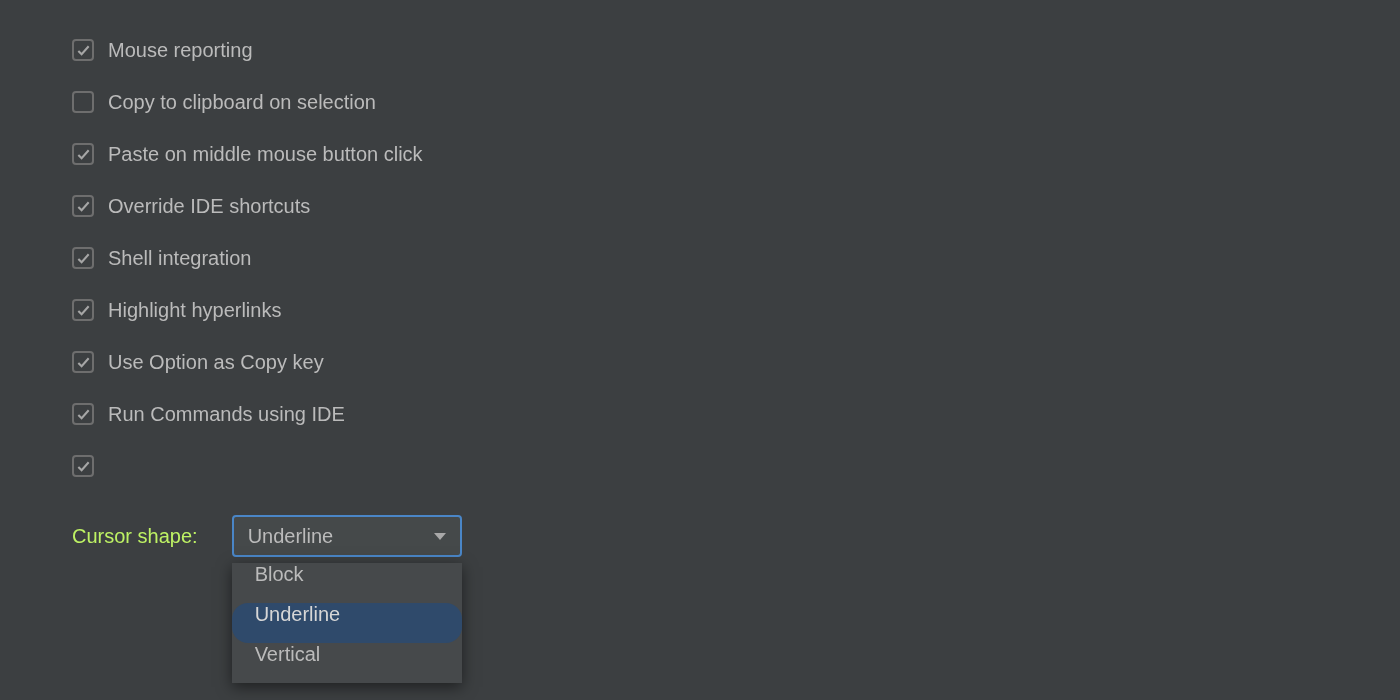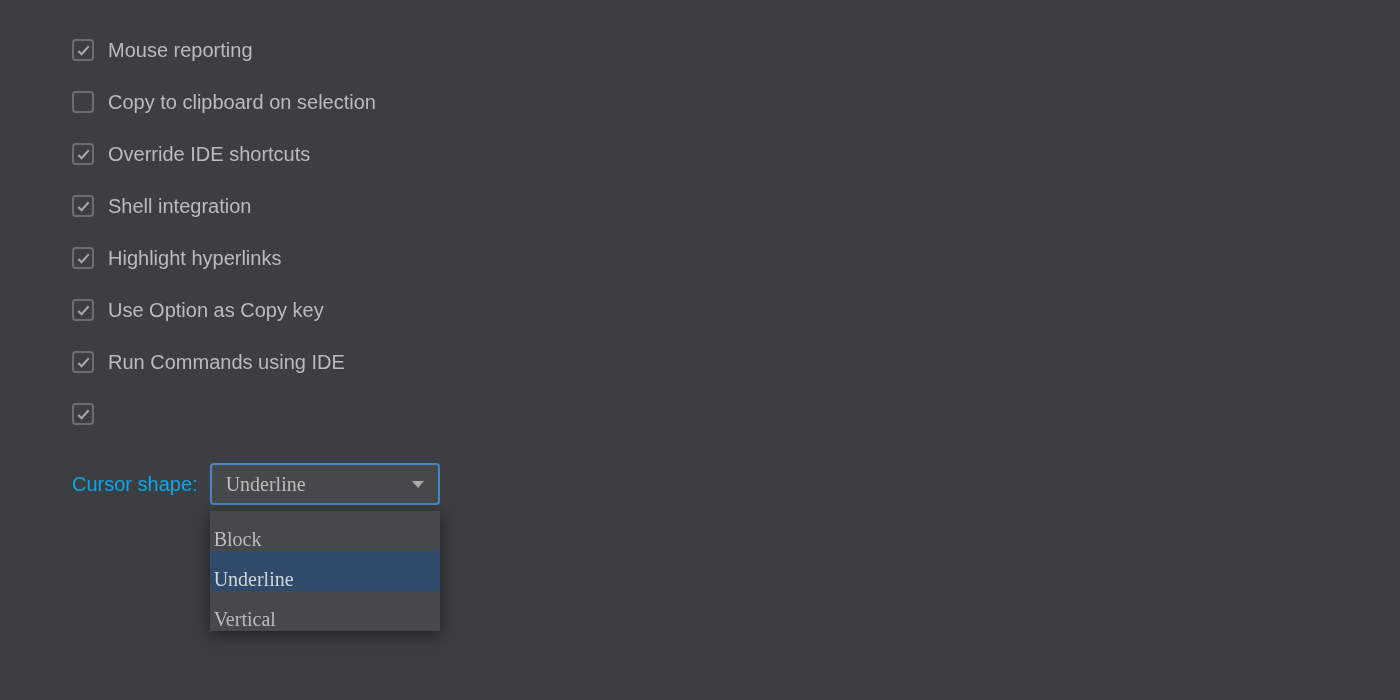--- a/index.html
+++ b/index.html
@@ -57,28 +57,27 @@
     white-space: nowrap;
   }
 
   .cursor-row {
     display: flex;
     align-items: center;
     margin-top: 20px;
     height: 48px;
   }
   .cursor-label {
-    color: #0ea5e9;
-    margin-right: 12px;
+    color: #bef264;
+    margin-right: 34px;
     white-space: nowrap;
     text-align: center;
   }
   .combo-wrap {
     position: relative;
-    font-family: Liberation Serif, serif;
   }
   .combo {
     width: 230px;
     height: 42px;
     box-sizing: border-box;
     border: 2px solid #4a86c7;
     border-radius: 4px;
     background: #45494a;
     color: #bbbbbb;
     display: flex;
@@ -99,24 +98,25 @@
     top: 48px;
     left: 0;
     width: 230px;
     background: #46494b;
     box-shadow: 0 4px 14px rgba(0,0,0,0.5);
     box-sizing: border-box;
   }
   .dropdown-item {
     height: 40px;
     display: flex;
-    align-items: flex-end;
-    padding: 0 4px;
+    align-items: flex-start;
+    padding: 0 23px;
     color: #bbbbbb;
     cursor: pointer;
+    border-radius: 16px;
   }
   .dropdown-item.selected {
     background: #2f4a6b;
     color: #d6d6d6;
   }
 </style>
 </head>
 <body>
 
 <div class="panel">
@@ -128,20 +128,28 @@
         </svg>
       </span>
     <span class="cb-label">Mouse reporting</span>
   </div>
 
   <div class="row">
     <span class="checkbox"></span>
     <span class="cb-label">Copy to clipboard on selection</span>
   </div>
 
+  <div class="row">
+    <span class="checkbox checked">
+        <svg viewBox="0 0 16 16">
+          <polyline points="2.5,8.5 6,12 13.5,3.5"></polyline>
+        </svg>
+      </span>
+    <span class="cb-label">Paste on middle mouse button click</span>
+  </div>
 
   <div class="row">
     <span class="checkbox checked">
         <svg viewBox="0 0 16 16">
           <polyline points="2.5,8.5 6,12 13.5,3.5"></polyline>
         </svg>
       </span>
     <span class="cb-label">Override IDE shortcuts</span>
   </div>
 

